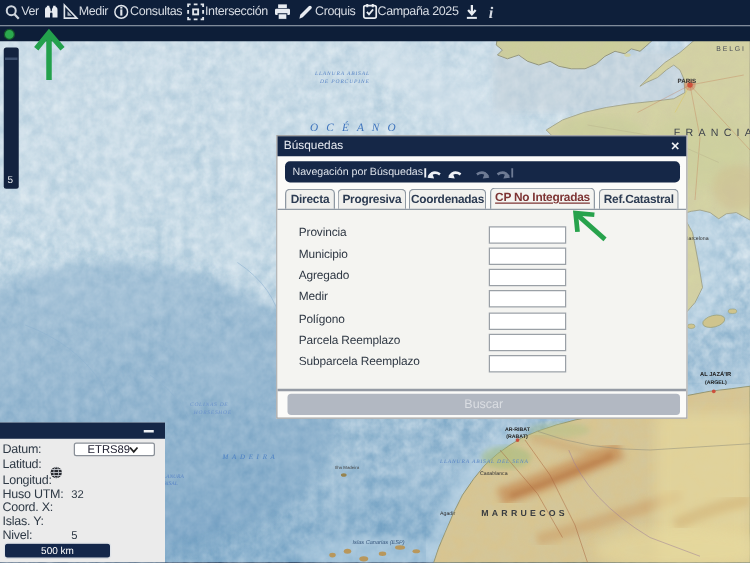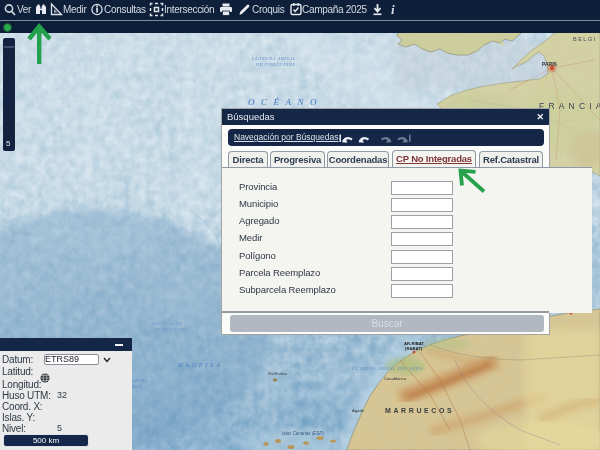--- a/index.html
+++ b/index.html
@@ -16,42 +16,42 @@
 #slider{position:absolute;left:3px;top:38px;width:12px;height:113px;background:#13233f;
 border-radius:2px;color:#e8ebef;font-size:8px;}
 #slider span{position:absolute;left:3px;bottom:3px;}
 
 #dlg{position:absolute;left:221px;top:108px;width:327px;height:225px;background:#fbfbf9;
 border:1px solid #a3a3a3;}
 #dlg-title{position:absolute;left:0;top:0;width:100%;height:16px;background:#152747;
 color:#e7eaf0;font-size:9.5px;line-height:16px;padding-left:5px;box-sizing:border-box;}
 #dlg-x{position:absolute;right:5px;top:0px;font-weight:bold;font-size:9px;color:#f0f2f5;}
 #navbar{position:absolute;left:6px;top:20px;width:316px;height:17px;background:#152747;
-border-radius:4px;color:#dde2ea;font-size:8.5px;line-height:17px;padding-left:6px;box-sizing:border-box;letter-spacing:0px;text-decoration:underline;}
+border-radius:4px;color:#dde2ea;font-size:8.5px;line-height:17px;padding-left:6px;box-sizing:border-box;letter-spacing:0px;}
 #tabs{position:absolute;left:0px;top:41px;height:17px;}
 .tab{position:absolute;top:1px;height:28px;border:1px solid #8f99a3;
 border-bottom:none;border-radius:4px 4px 0 0;font-size:9.5px;font-weight:bold;color:#2c3b52;
 text-align:center;line-height:15px;background:#f0f0ed;letter-spacing:-0.2px;box-sizing:border-box;}
 .tab.sel{top:0px;height:18px;background:#f4f4f1;color:#7d3434;line-height:16px;}
 .tab.sel u{}
 #content{position:absolute;left:0px;top:58px;width:327px;height:145px;background:#f4f4f1;
-border-top:1px solid #8f99a3;padding-left:43px;}
+border-top:1px solid #8f99a3;}
 .frm{position:absolute;left:17px;font-size:9.5px;color:#2e3743;white-space:nowrap;letter-spacing:-0.1px;}
 .inp{position:absolute;left:169px;width:60px;height:12px;background:#fff;border:1px solid #9aa0a6;}
 #sep{position:absolute;left:0;top:202px;width:327px;height:2px;background:#949aa4;}
 #buscar{position:absolute;left:8px;top:206px;width:314px;height:17px;background:#b2b8c2;
 border-radius:3px;color:#dadde2;font-size:10px;text-align:center;line-height:17px;}
 
 #panel{position:absolute;left:0;top:338px;width:132px;height:112px;background:#ebebeb;}
 #panel-title{position:absolute;left:0;top:0;width:132px;height:13px;background:#152747;}
 #panel-minus{position:absolute;right:9px;top:6px;width:8px;height:2px;background:#eef1f5;}
 .pl{position:absolute;left:2px;font-size:10px;color:#2f3a46;white-space:nowrap;letter-spacing:-0.2px;}
 .pv{position:absolute;left:57px;font-size:9px;color:#2f3a46;}
-#dsel{position:absolute;left:44px;top:354px;width:53px;height:9px;background:#fff;
-border:1px solid #8a9098;border-radius:2px;font-size:9px;color:#223;line-height:9px;padding-left:0;}
+#dsel{position:absolute;left:59px;top:354px;width:53px;height:9px;background:#fff;
+border:1px solid #8a9098;border-radius:2px;font-size:9px;color:#223;line-height:9px;padding-left:10px;}
 #scalebar{position:absolute;left:3px;top:434px;width:84px;height:11px;background:#14274a;
 border:1px solid #dfe3e8;border-radius:3px;color:#fff;font-size:8px;text-align:center;line-height:11px;}
 .arrow{position:absolute;}
 svg{display:block;}
 </style>
 </head>
 <body>
 <div id="stage">
 <svg id="map" width="600" height="450" viewBox="0 0 600 450">
 <defs>

